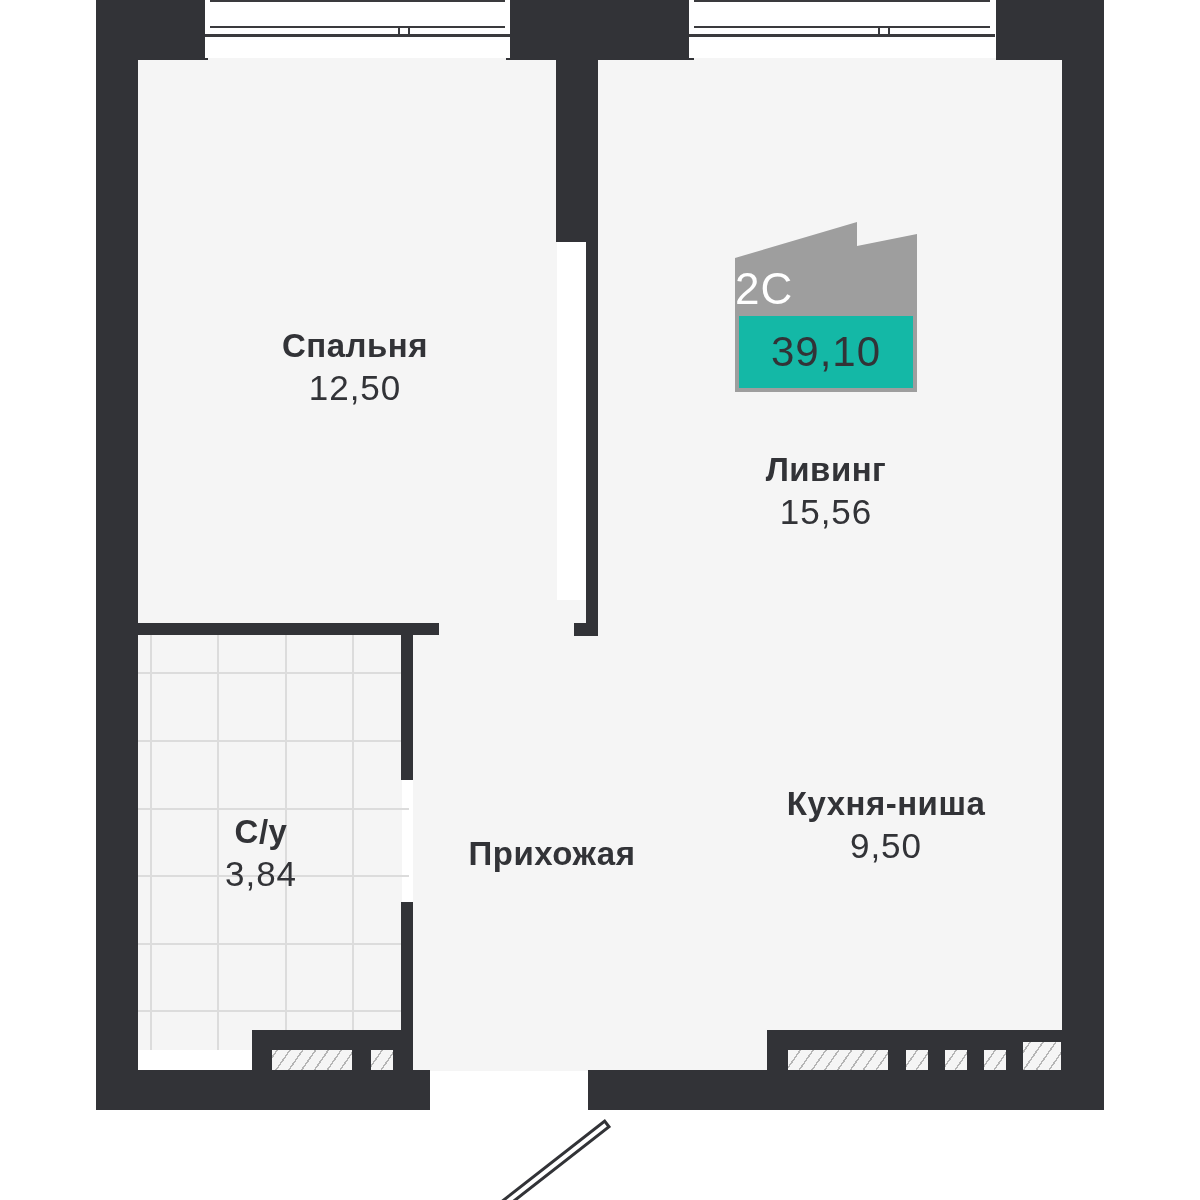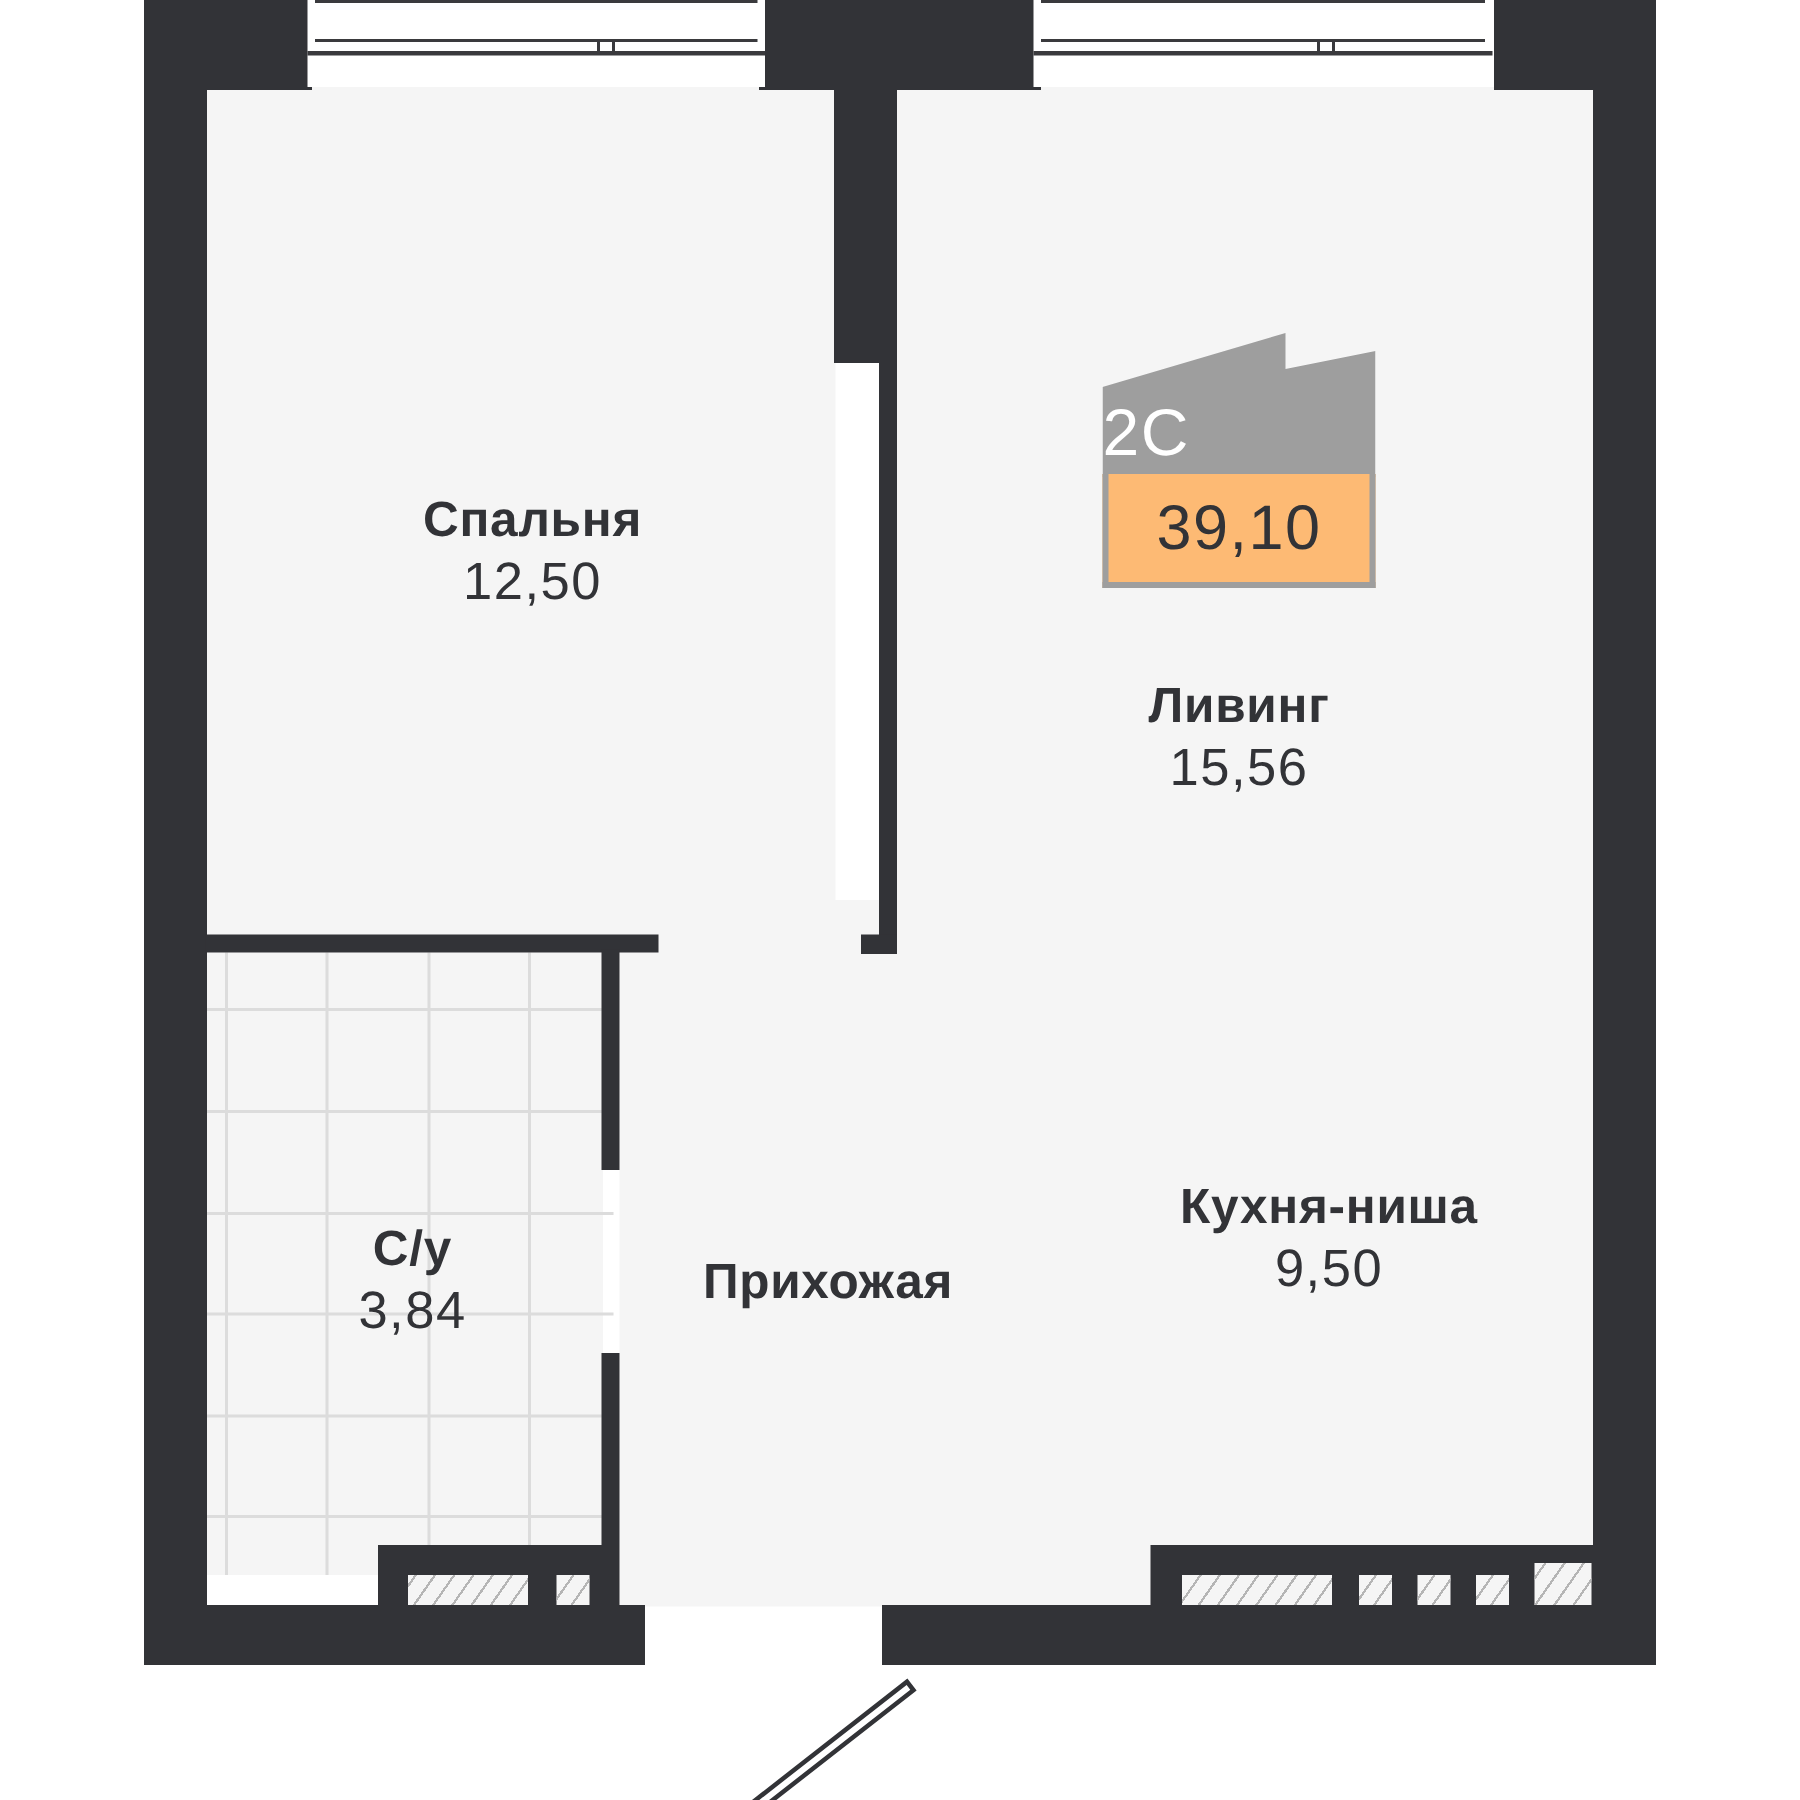--- a/index.html
+++ b/index.html
@@ -15,21 +15,21 @@
   .label .area { font-size: 35px; display: block; line-height: 44px; letter-spacing: 1px; }
   .tile-v { position: absolute; width: 2px; background: #dcdcdc; }
   .tile-h { position: absolute; height: 2px; background: #dcdcdc; }
   .vent { position: absolute; background-color: #f5f5f5;
           background-image: repeating-linear-gradient(-55deg, transparent 0 9px, #b5b5b5 9px 10.5px); }
   .badge { position: absolute; left: 735px; top: 220px; width: 182px; height: 172px; }
   .badge-top { position: absolute; left: 0; top: 0; width: 182px; height: 98px; }
   .badge-type { position: absolute; left: 0; top: 42px; width: 182px; text-align: left; color: #ffffff;
                 font-size: 44px; letter-spacing: 1px; line-height: 54px; }
   .badge-box { position: absolute; left: 0; top: 96px; width: 182px; height: 76px; box-sizing: border-box;
-               border: 4px solid #9e9e9e; border-top: none; background: #fdba74; }
+               border: 4px solid #9e9e9e; border-top: none; background: #14b8a6; }
   .badge-area { position: absolute; left: 0; top: 8px; width: 174px; text-align: center; color: #323337;
                 font-size: 42px; line-height: 56px; letter-spacing: 1px; }
   .door-leaf { position: absolute; left: 468px; top: 1118px; width: 140px; height: 10px; box-sizing: border-box;
                border: 3px solid #323337; background: #ffffff; transform-origin: right center;
                transform: rotate(-38deg); }
 </style>
 </head>
 <body>
 
 <div class="plan">
@@ -107,21 +107,21 @@
   </div>
 
   <div class="label" style="left:355px; top:326px;">
     <span class="name">Спальня</span>
     <span class="area">12,50</span>
   </div>
   <div class="label" style="left:826px; top:450px;">
     <span class="name">Ливинг</span>
     <span class="area">15,56</span>
   </div>
-  <div class="label" style="left:275px; top:812px;">
+  <div class="label" style="left:261px; top:812px;">
     <span class="name">С/у</span>
     <span class="area">3,84</span>
   </div>
   <div class="label" style="left:552px; top:834px;">
     <span class="name">Прихожая</span>
   </div>
   <div class="label" style="left:886px; top:784px;">
     <span class="name">Кухня-ниша</span>
     <span class="area">9,50</span>
   </div>

